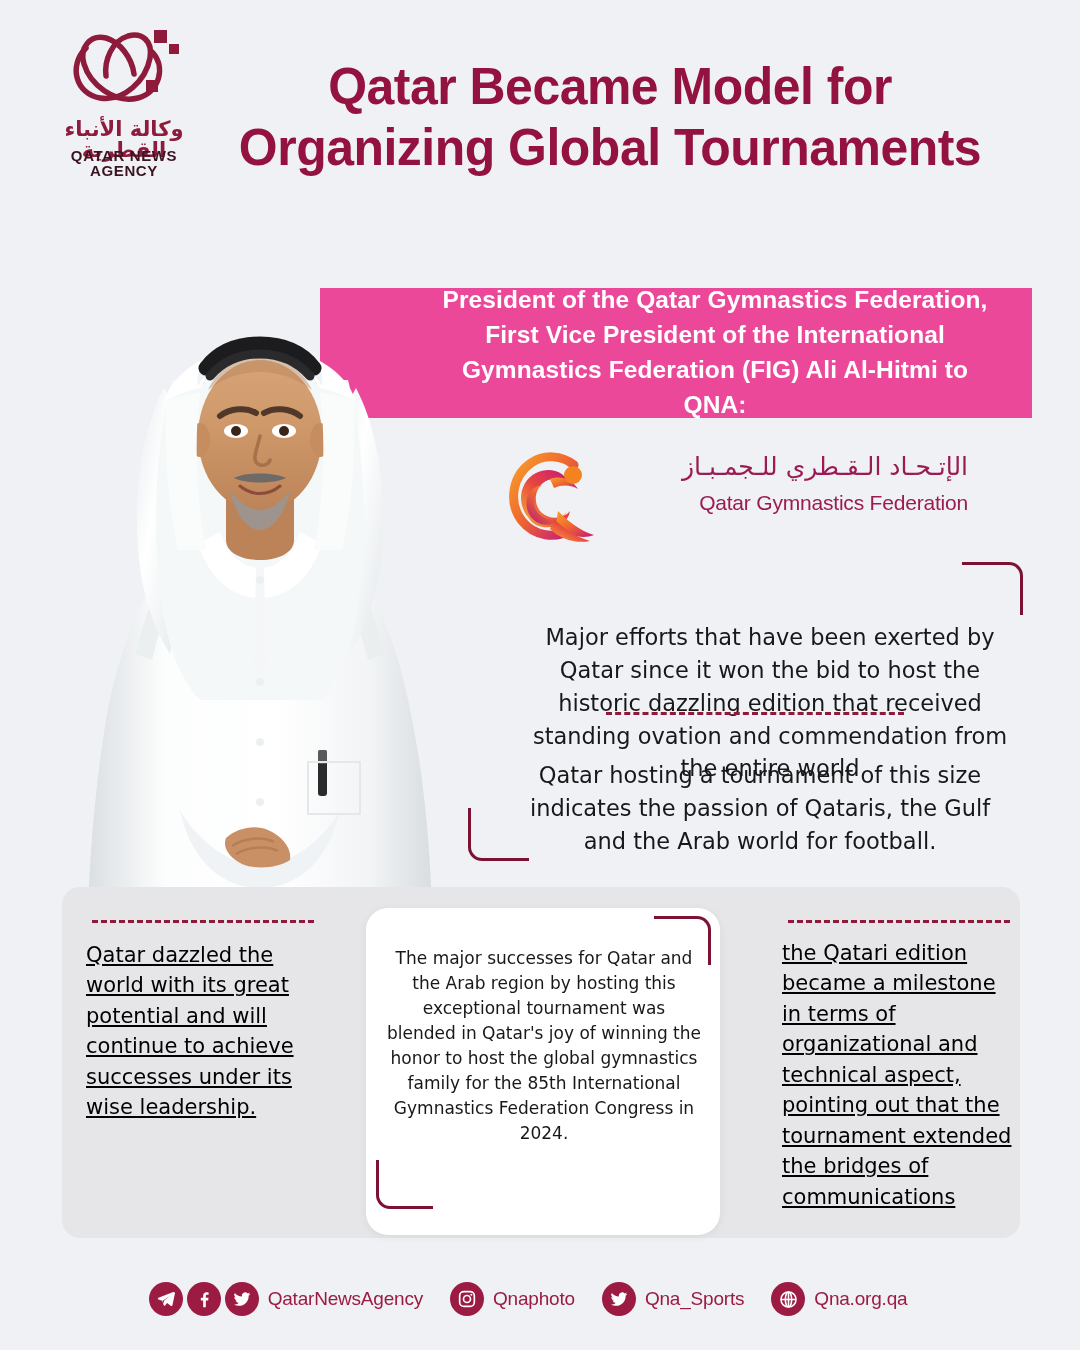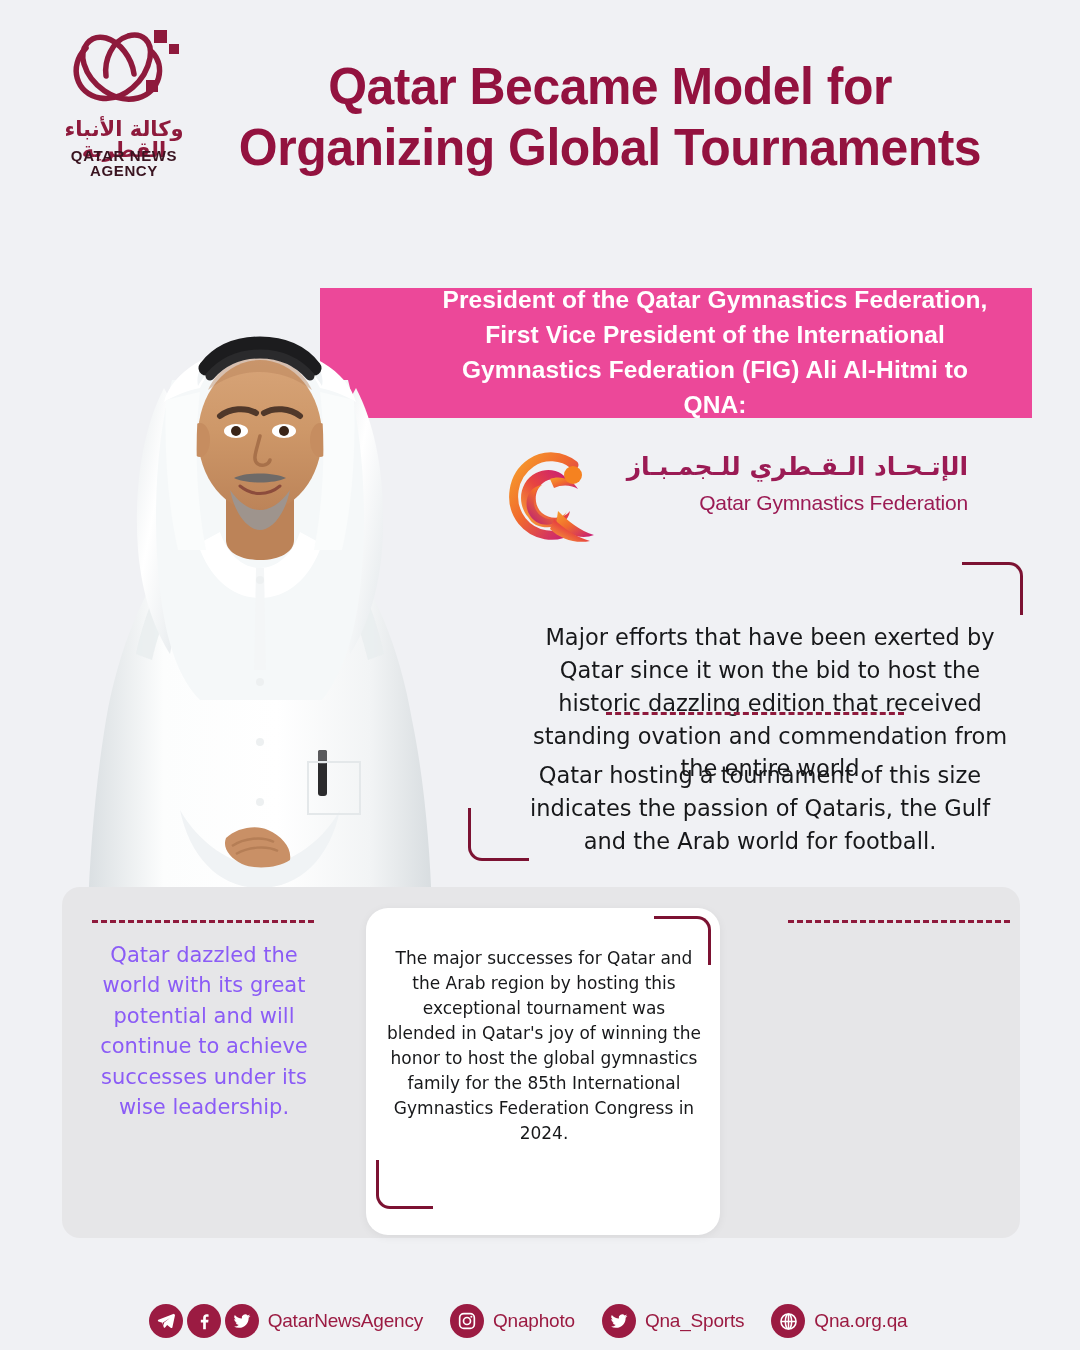--- a/index.html
+++ b/index.html
@@ -49,21 +49,21 @@
   .banner-text{
     color:#FFFFFF;text-align:center;
     font-family:"Liberation Sans Narrow","Liberation Sans",sans-serif;
     font-weight:700;font-size:24.5px;line-height:1.42;letter-spacing:0.1px;
   }
 
   
   .fed{position:absolute;left:498px;top:443px;width:470px;height:110px;}
   .fed-mark{position:absolute;left:0;top:2px;width:104px;height:104px;}
   .fed-ar{position:absolute;left:120px;top:10px;width:350px;text-align:right;
-    direction:rtl;font-family:"DejaVu Sans",sans-serif;font-size:25px;font-weight:700;
+    direction:rtl;font-family:"DejaVu Sans",sans-serif;font-size:25px;font-weight:400;
     color:#9B1B54;letter-spacing:1px;line-height:1.1;}
   .fed-en{position:absolute;left:120px;top:48px;width:350px;text-align:right;
     font-family:"Liberation Sans",sans-serif;font-size:21px;font-weight:400;
     color:#9B1B54;letter-spacing:-0.2px;line-height:1.1;}
 
   
   .quote{
     font-family:"DejaVu Sans",sans-serif;
     font-size:22.5px;line-height:1.46;color:#17181A;text-align:center;
     font-weight:400;
@@ -93,35 +93,35 @@
     position:absolute;left:366px;top:908px;width:354px;height:327px;
     background:#FFFFFF;border-radius:22px;
     box-shadow:0 2px 10px rgba(0,0,0,0.06);
   }
 
   .dash-2{left:92px;top:920px;width:222px;}
   .dash-3{left:788px;top:920px;width:222px;}
 
   .col-quote{
     font-family:"DejaVu Sans",sans-serif;
-    font-size:21px;line-height:1.45;color:#8b5cf6;text-align:center;font-weight:400;
+    font-size:21px;line-height:1.45;color:#000000;text-align:left;font-weight:400;text-decoration:underline;
   }
   .q-left{position:absolute;left:86px;top:940px;width:236px;}
   .q-right{position:absolute;left:782px;top:938px;width:236px;}
   .q-center{position:absolute;left:386px;top:946px;width:316px;
     font-family:"DejaVu Sans",sans-serif;font-size:17px;line-height:1.47;
     color:#17181A;text-align:center;font-weight:400;}
 
   .br-3{left:654px;top:916px;width:54px;height:46px;}
   .br-4{left:376px;top:1160px;width:54px;height:46px;}
 
   
   .footer{
     position:absolute;left:0;top:1282px;width:1056px;height:56px;
-    display:flex;align-items:flex-end;justify-content:center;gap:1px;
+    display:flex;align-items:flex-start;justify-content:center;gap:1px;
   }
   .soc-group{display:flex;align-items:center;}
   .ic{
     width:34px;height:34px;border-radius:50%;background:#9B1B42;
     display:inline-flex;align-items:center;justify-content:center;
     flex:0 0 auto;
   }
   .ic + .ic{margin-left:4px;}
   .handle{
     font-family:"Liberation Sans",sans-serif;font-size:19px;font-weight:400;
@@ -309,20 +309,21 @@
   <div class="white-card"></div>
 
   <div class="dashed dash-2"></div>
   <div class="col-quote q-left">Qatar dazzled the world with its great potential and will continue to achieve successes under its wise leadership.</div>
 
   <div class="br br-tr br-3"></div>
   <div class="q-center">The major successes for Qatar and the Arab region by hosting this exceptional tournament was blended in Qatar's joy of winning the honor to host the global gymnastics family for the 85th International Gymnastics Federation Congress in 2024.</div>
   <div class="br br-bl br-4"></div>
 
   <div class="dashed dash-3"></div>
+  <div class="col-quote q-right">the Qatari edition became a milestone in terms of organizational and technical aspect, pointing out that the tournament extended the bridges of communications</div>
 
   <div class="footer">
 
     <div class="soc-group">
       <span class="ic">
         <svg viewBox="0 0 24 24" width="20" height="20" fill="#FFFFFF">
           <path d="M21.5 3.3 2.9 10.5c-.9.35-.88 1.63.03 1.95l4.6 1.6 1.77 5.3c.23.68 1.1.86 1.58.33l2.5-2.77 4.6 3.4c.62.46 1.5.12 1.66-.63l3.1-14.4c.17-.8-.6-1.46-1.24-1.18zM9.6 14.1l-.3 3.6-1.2-3.6 8.6-5.7-7.1 5.7z"></path>
         </svg>
       </span>
       <span class="ic">

